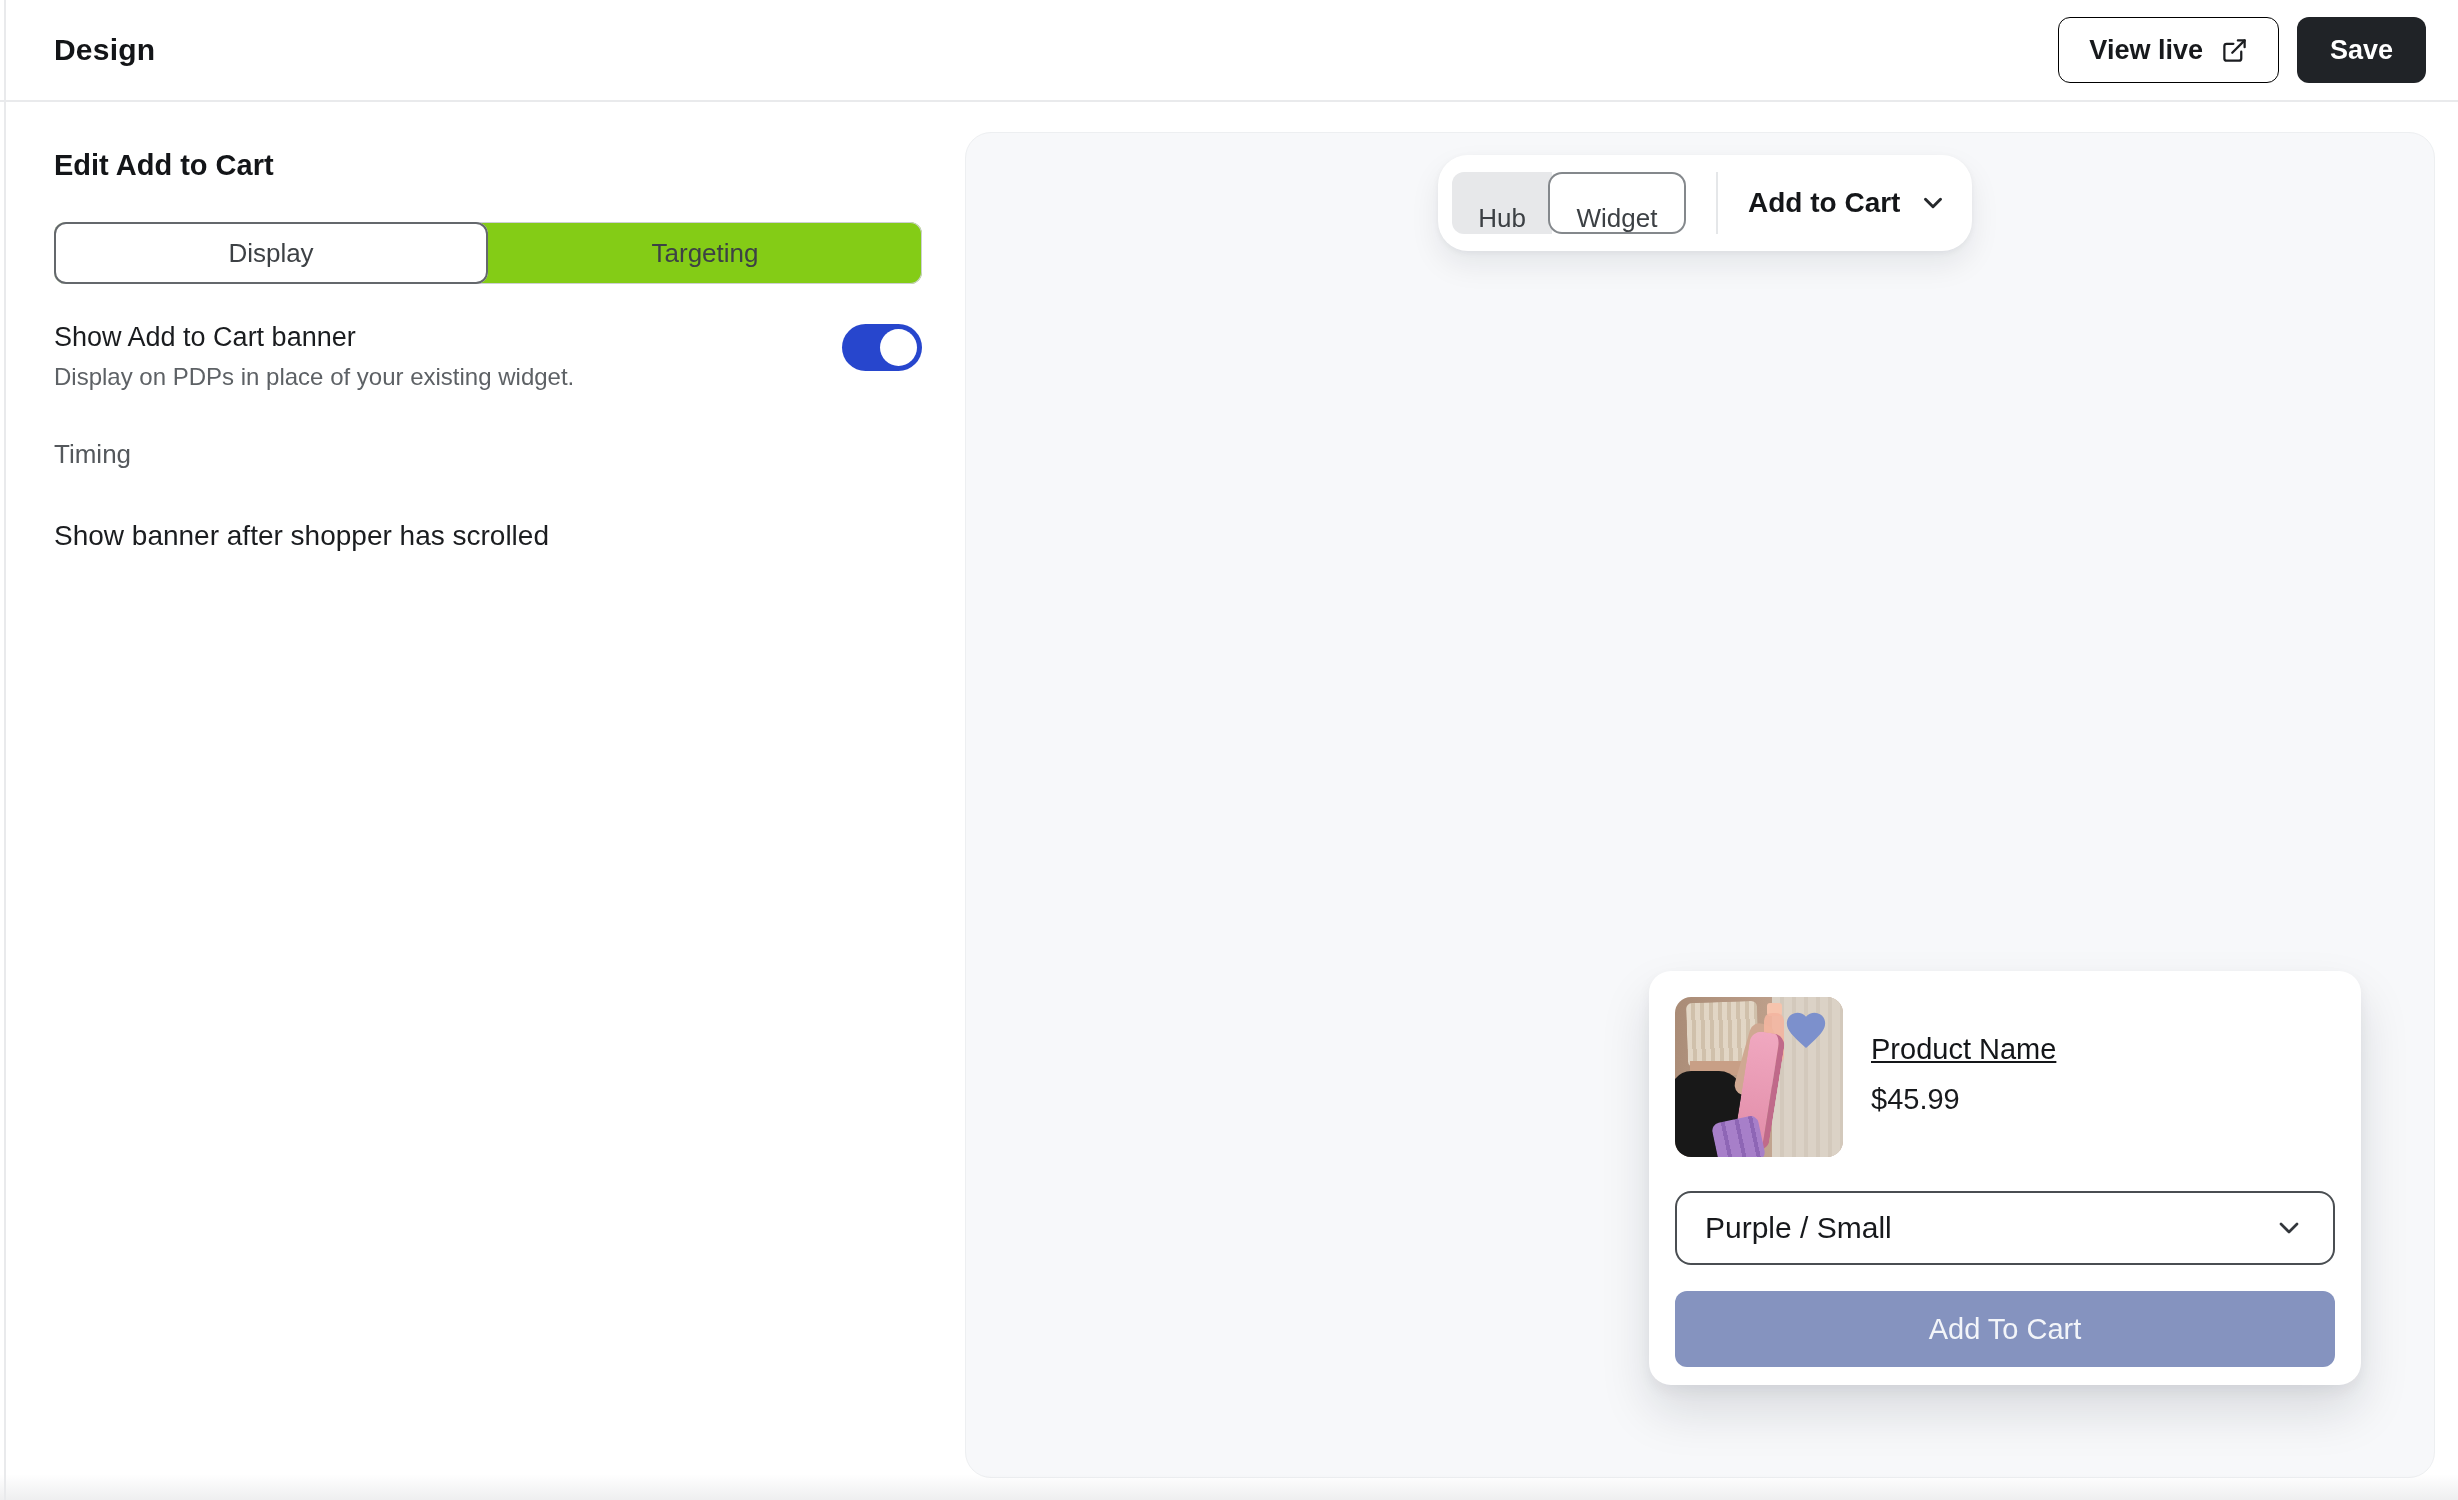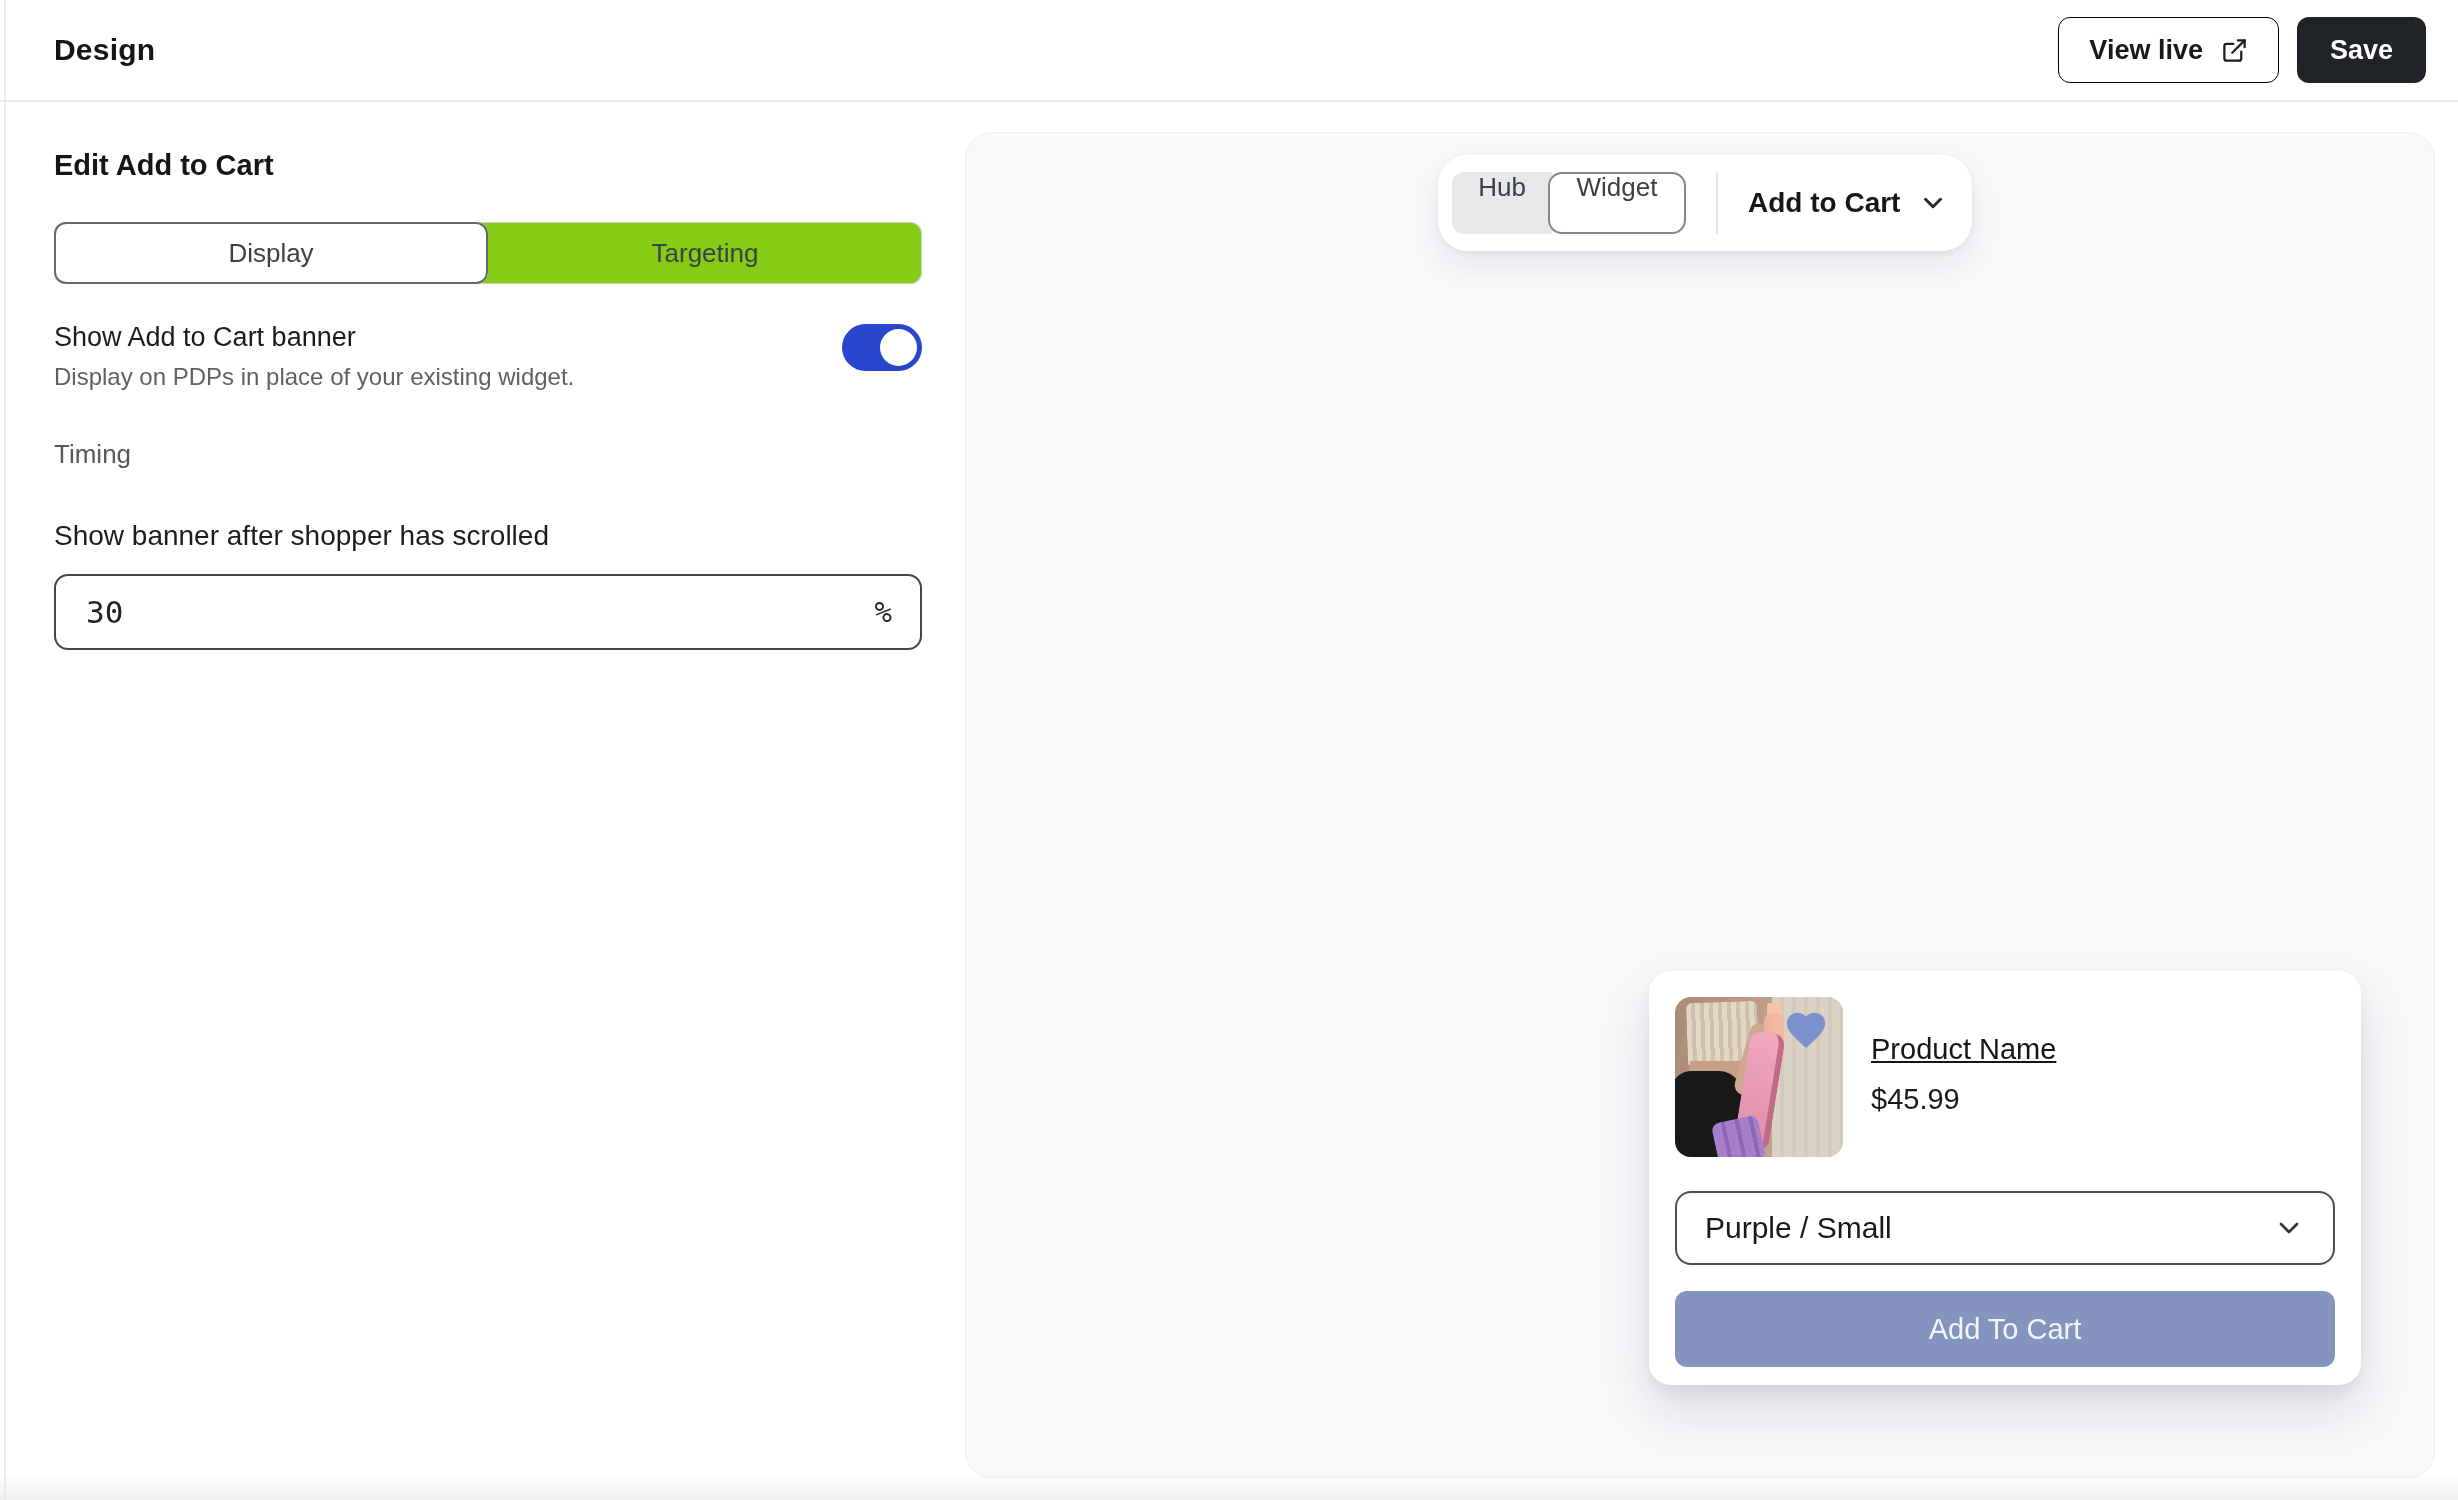--- a/index.html
+++ b/index.html
@@ -47,21 +47,21 @@
     font-family:"DejaVu Sans Mono",monospace;font-size:31px;color:#1f2225;}
   .pct-unit{margin-left:16px;font-family:"DejaVu Sans Mono",monospace;font-size:29px;color:#26292d;}
 
   
   .preview{position:absolute;left:965px;top:132px;width:1470px;height:1346px;background:#f7f8fa;
     border:1px solid #edeff1;border-radius:26px;box-sizing:border-box;}
   .pill{position:absolute;left:472px;top:22px;width:534px;height:96px;background:#fff;border-radius:30px;
     box-shadow:0 14px 30px rgba(16,24,40,.08),0 2px 6px rgba(16,24,40,.05);
     display:flex;align-items:center;padding-left:14px;box-sizing:border-box;}
   .seg{display:flex;height:62px;align-items:stretch;}
-  .seg-option{display:flex;align-items:flex-start;justify-content:center;font-size:26px;color:#3c4044;cursor:pointer;}
+  .seg-option{display:flex;align-items:flex-end;justify-content:center;font-size:26px;color:#3c4044;cursor:pointer;}
   .seg-hub{width:100px;background:#e7e8ea;border-radius:12px 0 0 12px;}
   .seg-widget{width:138px;background:#fff;box-shadow:inset 0 0 0 2px #84888c;border-radius:14px;
     margin-left:-4px;position:relative;z-index:2;}
   .pill-divider{width:2px;height:62px;background:#e5e7e9;margin:0 30px;}
   .picker{display:flex;align-items:center;gap:18px;font-size:28px;font-weight:700;color:#141619;cursor:pointer;}
   .picker svg{width:30px;height:30px;}
 
   
   .card{position:absolute;left:683px;top:838px;width:712px;height:414px;background:#fff;border-radius:22px;
     box-shadow:0 26px 50px rgba(16,24,40,.13),0 6px 14px rgba(16,24,40,.05);
@@ -145,24 +145,20 @@
       </div>
       <div class="switch">
         <div class="knob"></div>
       </div>
     </div>
 
     <div class="section-label">Timing</div>
 
     <div class="field-label">Show banner after shopper has scrolled</div>
 
-    <div class="pct-box">
-      <input class="pct-input" type="text" value="30" style="">
-      <span class="pct-unit">%</span>
-    </div>
   </div>
 
   <div class="preview">
 
     <div class="pill">
       <div class="seg">
         <div class="seg-option seg-hub">
           <span>Hub</span>
         </div>
         <div class="seg-option seg-widget">

